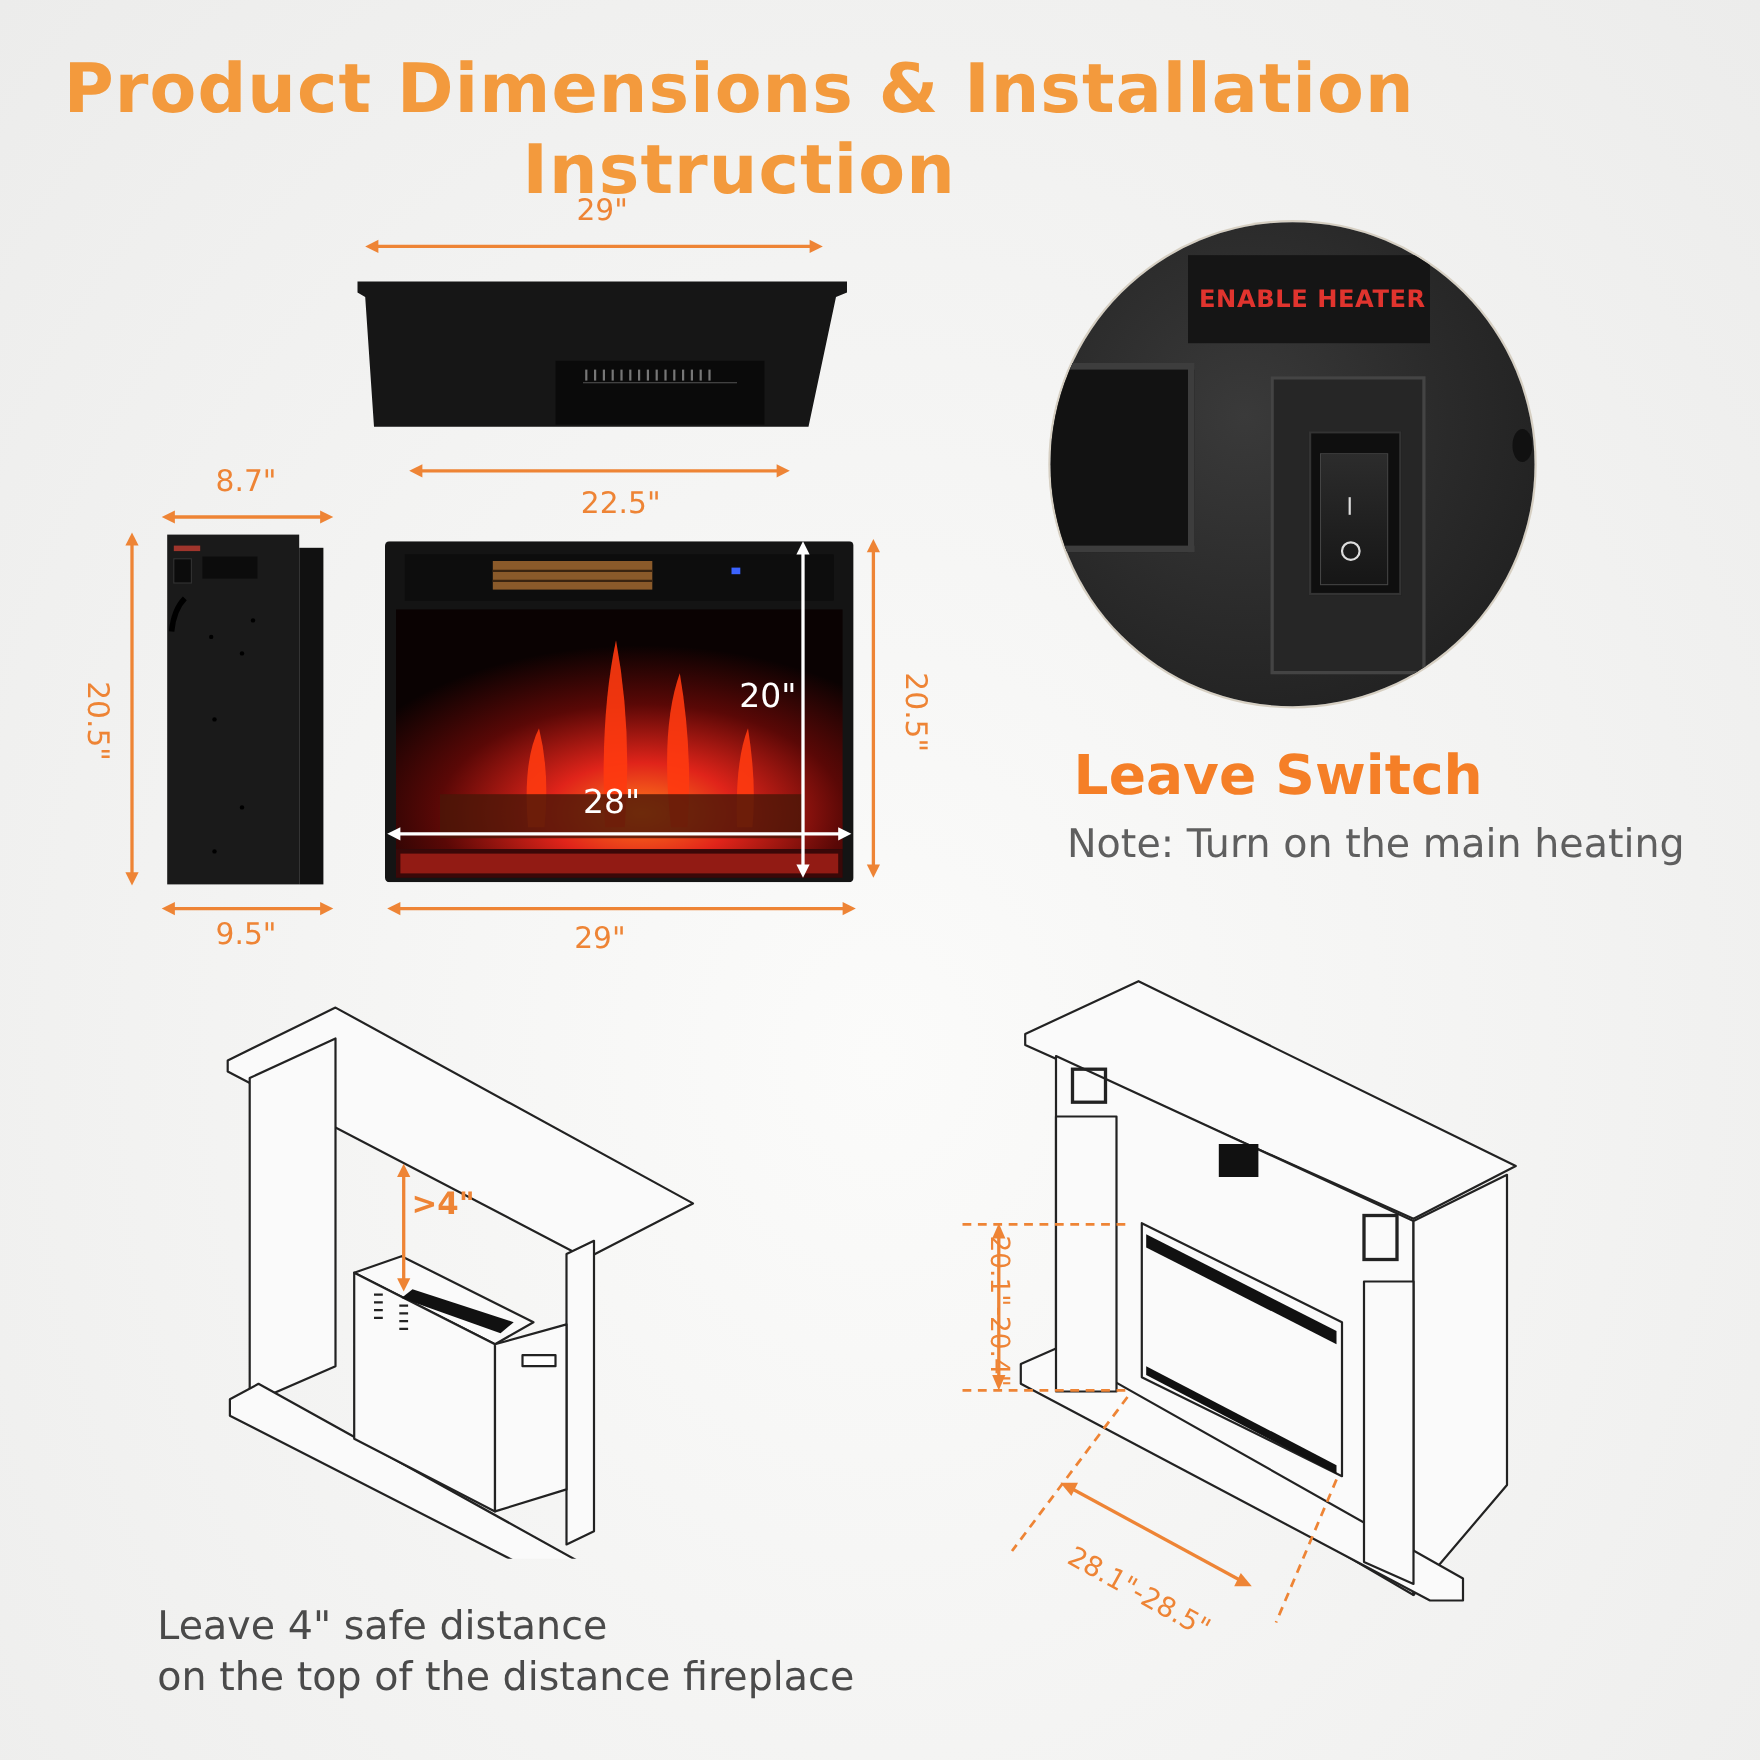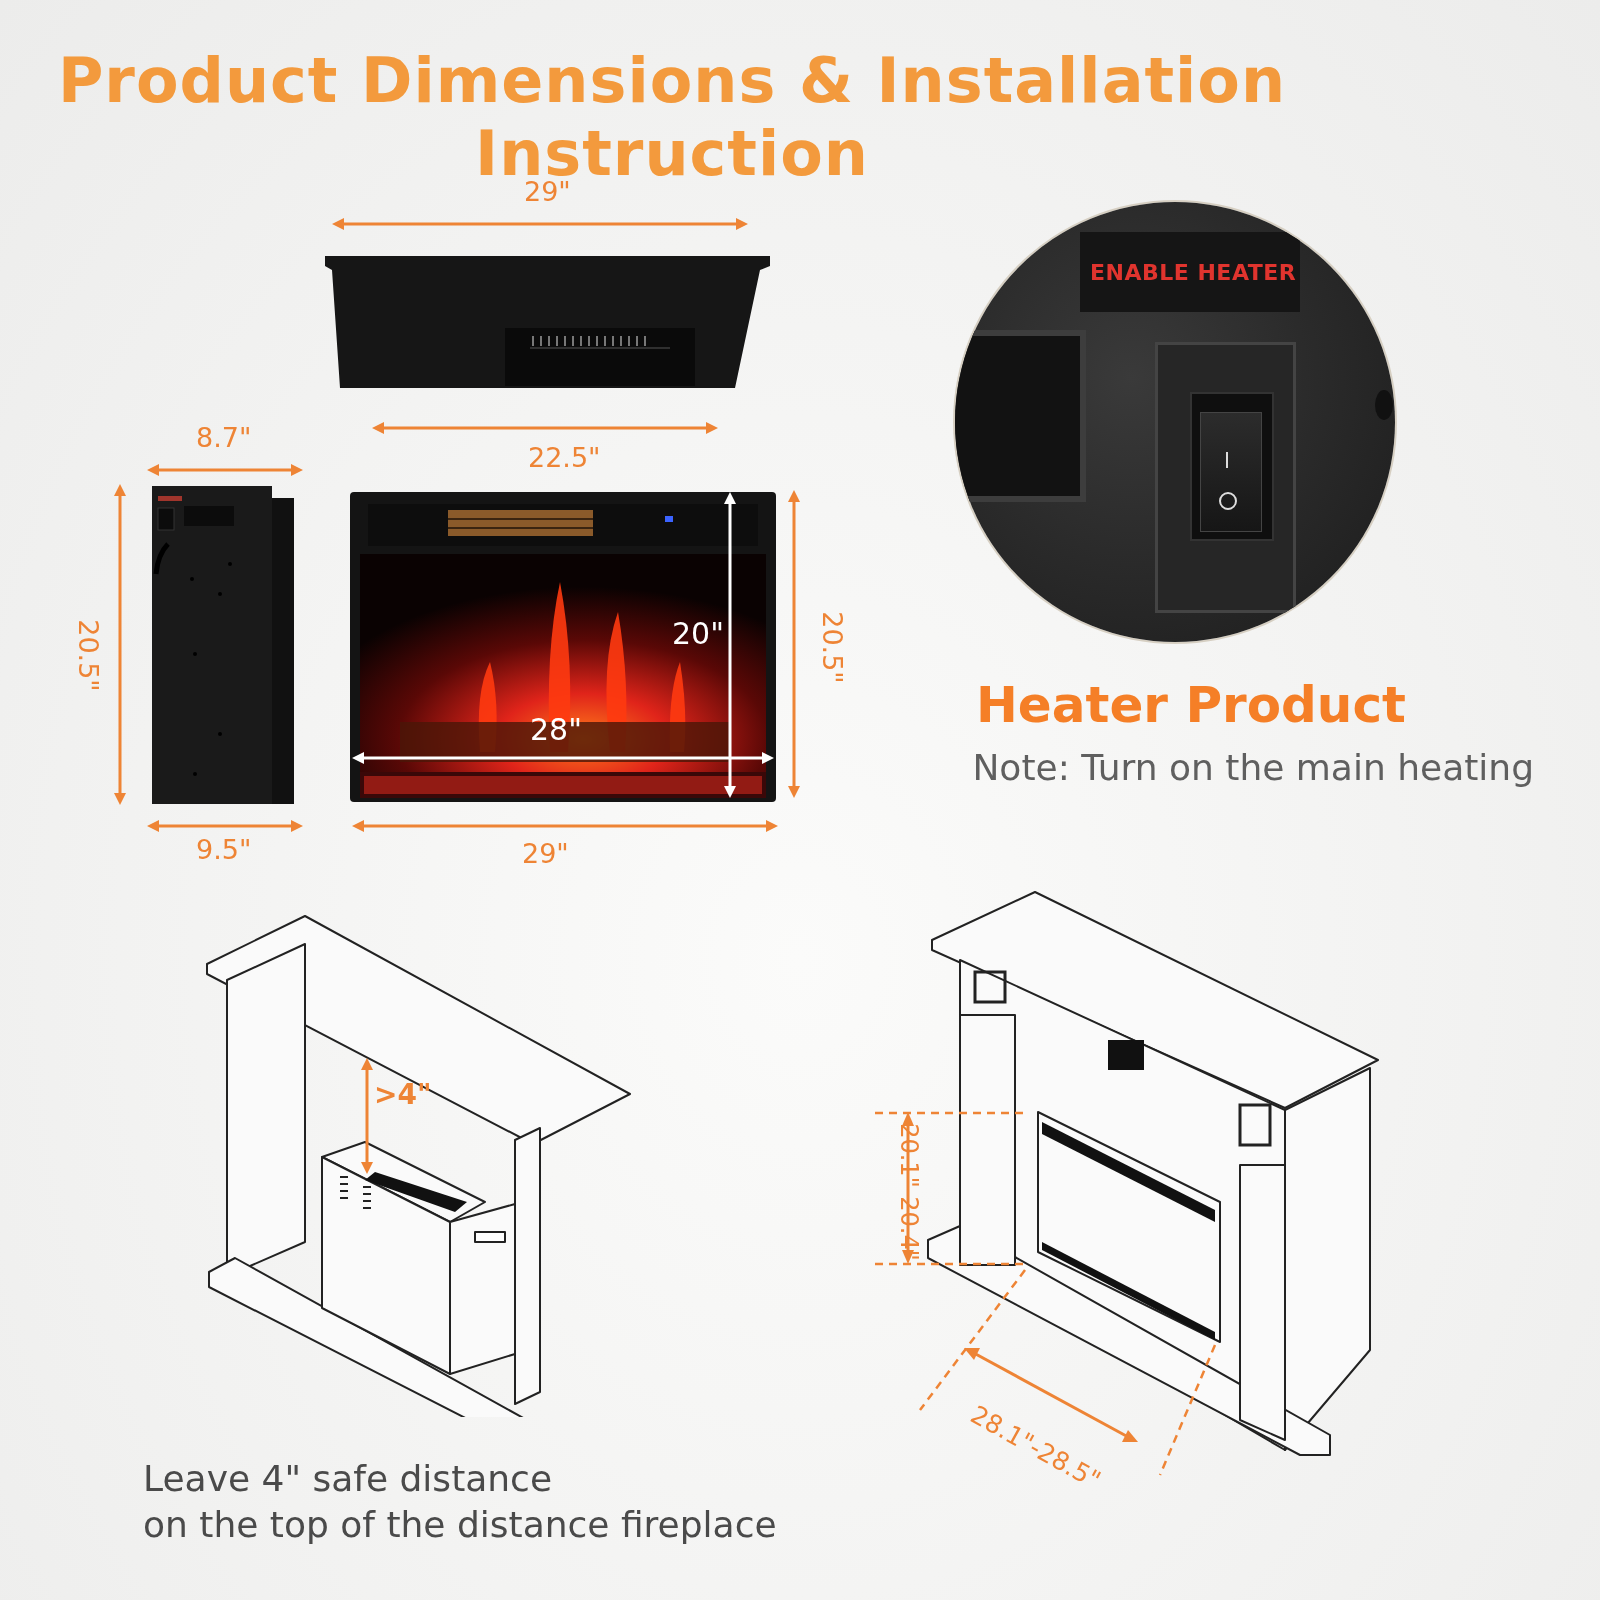--- a/index.html
+++ b/index.html
@@ -4,21 +4,21 @@
 <style>
   html,body{margin:0;padding:0;}
   body{width:1600px;height:1600px;position:relative;overflow:hidden;
     background:radial-gradient(ellipse at 50% 60%,#fbfbfa 0%,#f2f2f1 60%,#ececeb 100%);
     font-family:"DejaVu Sans","Liberation Sans",sans-serif;}
   .abs{position:absolute;}
   .title{left:0;top:44px;width:1344px;text-align:center;font-size:62px;font-weight:bold;color:#f39a3d;letter-spacing:1px;}
   .dim{color:#ee8435;font-size:27px;}
   .dimv{color:#ee8435;font-size:27px;transform-origin:center;}
   .heater-title{left:976px;top:676px;font-size:50px;font-weight:bold;color:#f57f27;}
-  .note{left:934px;top:746px;font-size:36px;color:#5f5f5f;line-height:44px;width:600px;text-align:right;}
+  .note{left:970px;top:746px;font-size:36px;color:#5f5f5f;line-height:44px;width:600px;}
   .bottom-note{left:143px;top:1456px;font-size:36px;color:#4a4a4a;line-height:46px;}
   .circle{left:955px;top:202px;width:440px;height:440px;border-radius:50%;
     background:radial-gradient(circle at 40% 40%,#3a3a3a 0%,#2a2a2a 50%,#1b1b1b 100%);overflow:hidden;
     box-shadow:0 0 0 2px #d6cfc2;}
   .label-box{position:absolute;left:125px;top:30px;width:220px;height:80px;background:#151515;}
   .label-text{position:absolute;left:135px;top:58px;font-size:22px;color:#e0342e;font-weight:bold;letter-spacing:0.5px;text-align:center;}
   .side-slot{position:absolute;left:0px;top:128px;width:125px;height:160px;background:#121212;border:6px solid #3d3d3d;border-left:none;}
   .switch-frame{position:absolute;left:200px;top:140px;width:135px;height:265px;border:3px solid #444;background:#262626;}
   .switch-housing{position:absolute;left:235px;top:190px;width:80px;height:145px;background:#0f0f0f;border:2px solid #333;}
   .rocker{position:absolute;left:245px;top:210px;width:60px;height:118px;background:linear-gradient(#2c2c2c,#161616);border:1px solid #444;}
@@ -158,21 +158,21 @@
   <div class="label-text">ENABLE HEATER</div>
   <div class="side-slot"></div>
   <div class="switch-frame"></div>
   <div class="switch-housing"></div>
   <div class="rocker"></div>
   <div class="rocker-i"></div>
   <div class="rocker-o"></div>
   <div class="bolt"></div>
 </div>
 
-<div class="abs heater-title">Heater Product</div>
+<div class="abs heater-title">Leave Switch</div>
 <div class="abs note">
   <div>Note: Turn on the main heating</div>
 </div>
 
 <svg class="abs" style="left:205px;top:912px;" width="430" height="505">
   <g fill="#fafafa" stroke="#222" stroke-width="2" stroke-linejoin="round">
 
     <polygon points="2,52 100,4 425,182 328,232 2,62"></polygon>
 
     <polygon points="22,68 100,32 100,330 22,364"></polygon>

